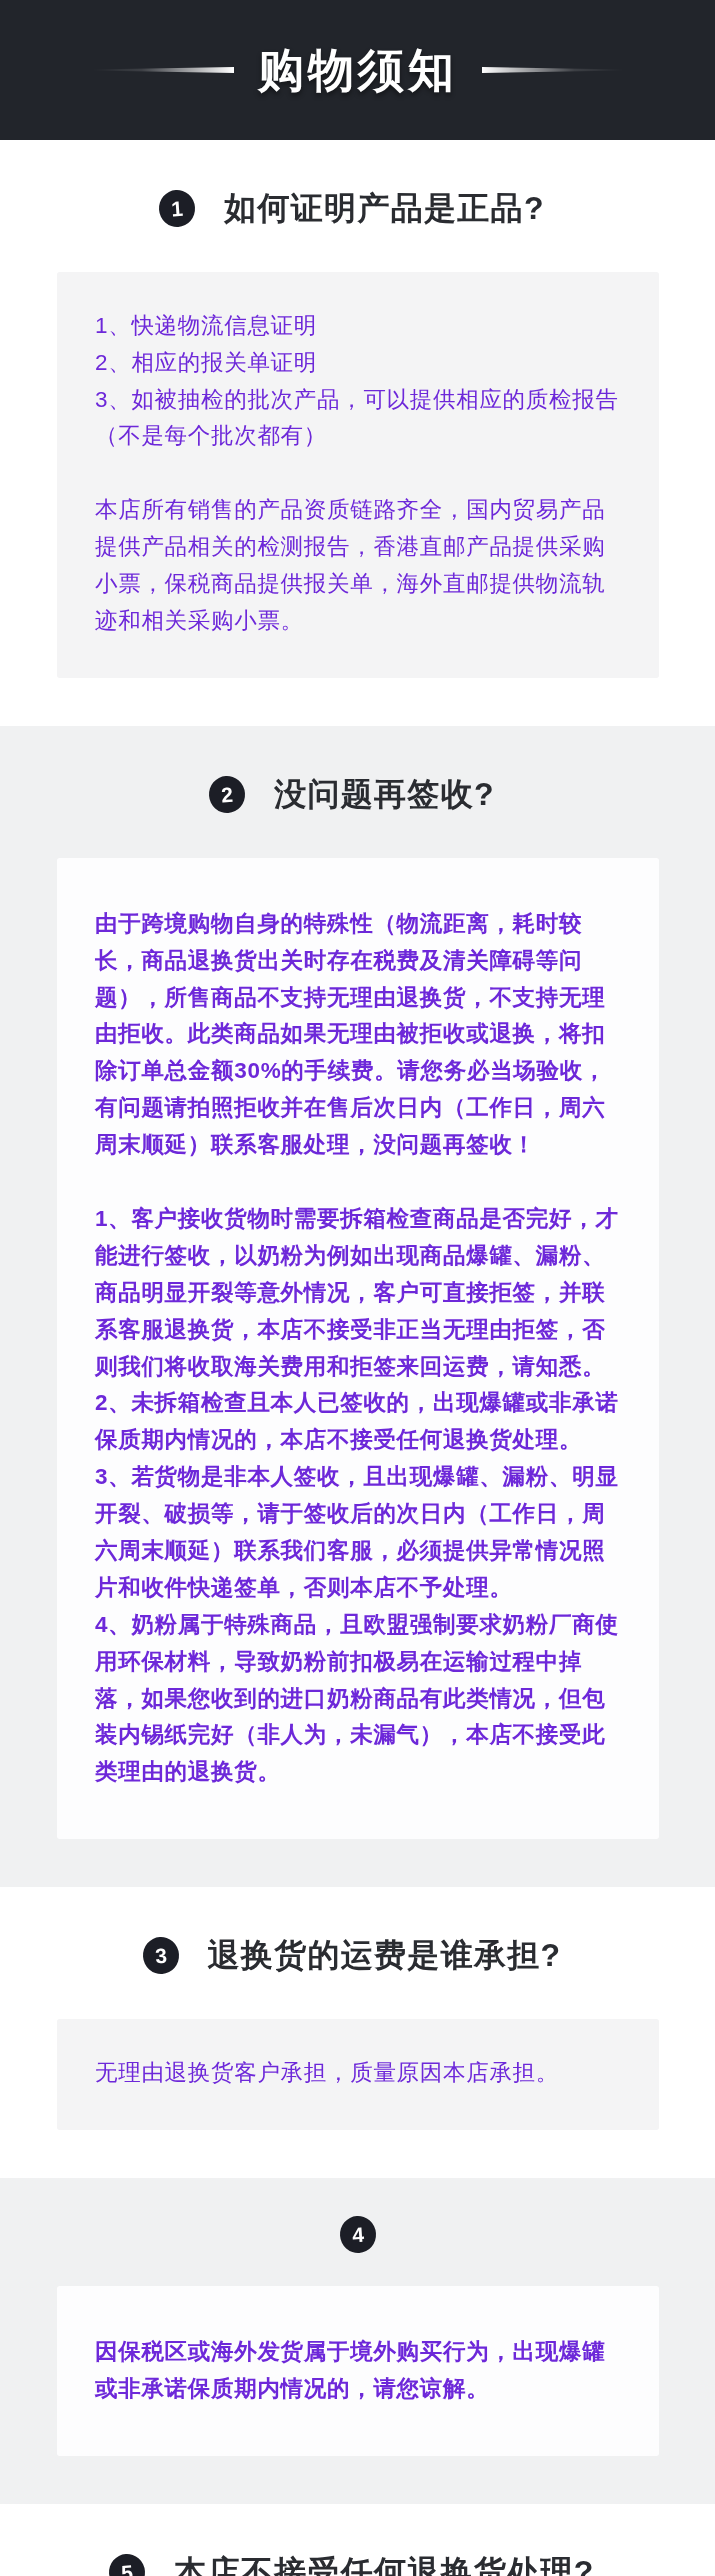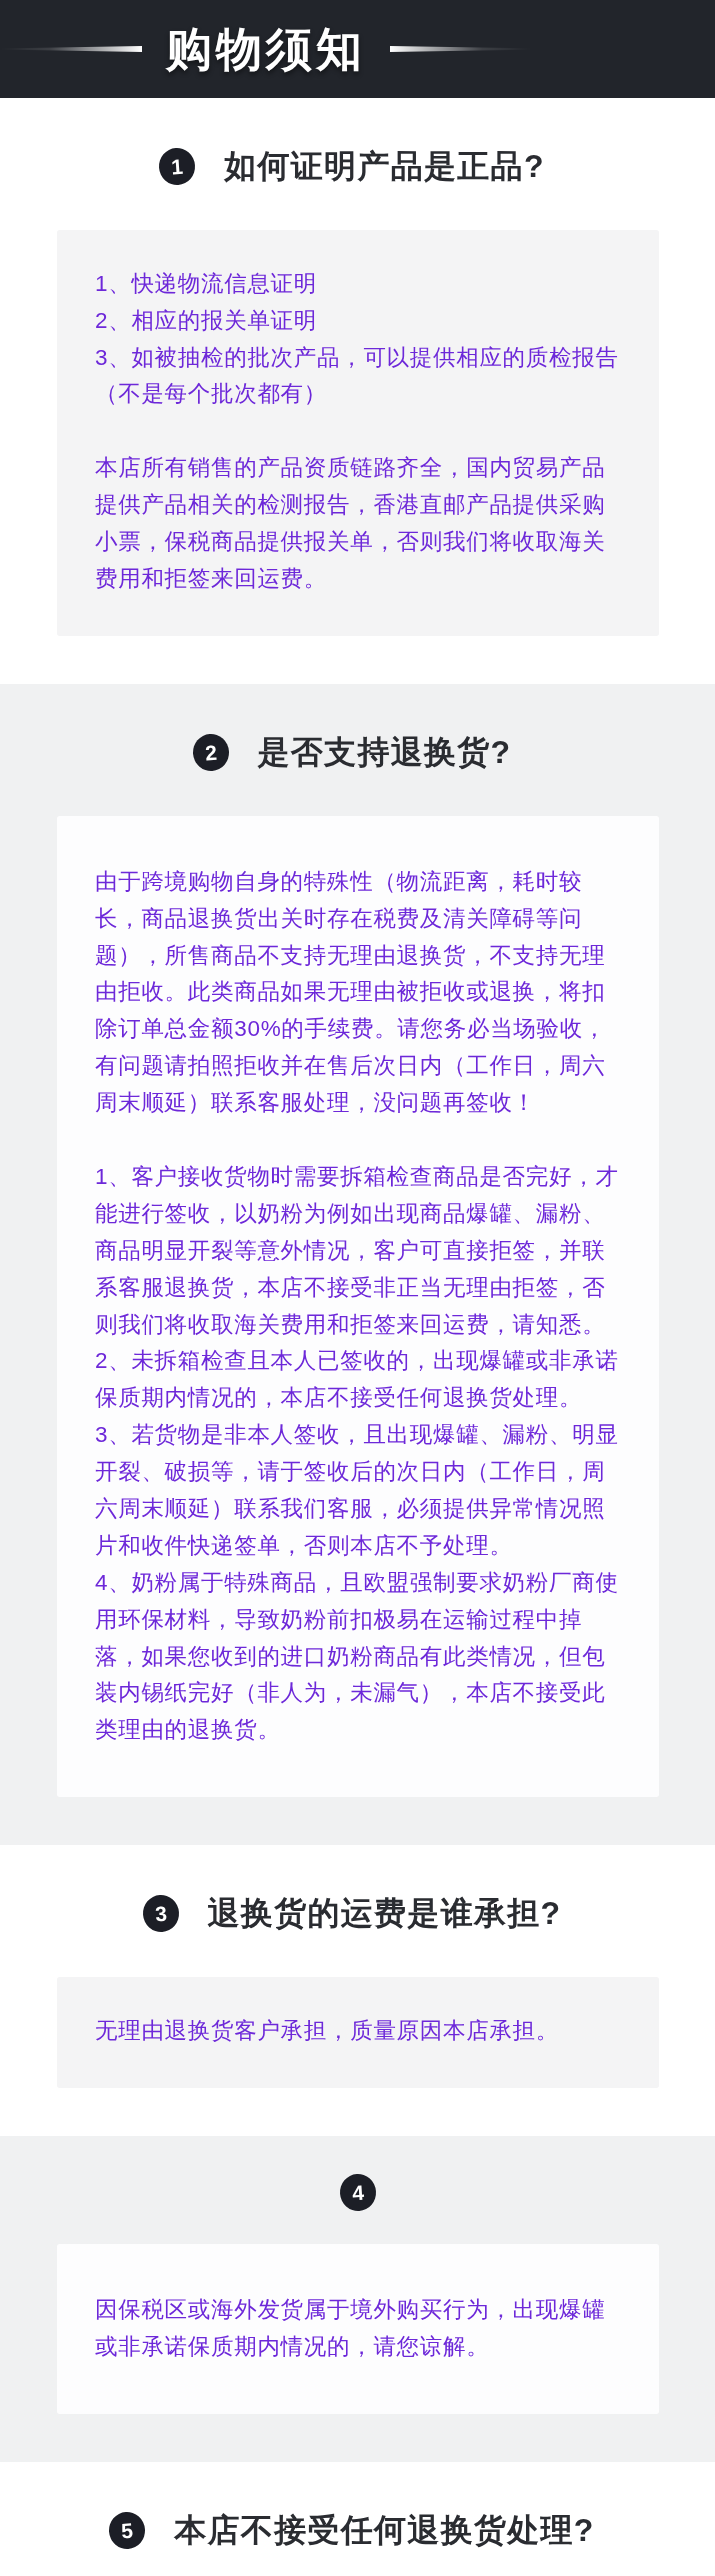--- a/index.html
+++ b/index.html
@@ -10,25 +10,25 @@
   .page {
     width: 716px;
     margin: 0 auto;
     background: #ffffff;
     font-family: "Liberation Sans", "DejaVu Sans", sans-serif;
     overflow: hidden;
   }
 
   
   .header {
-    height: 98px;
+    height: 140px;
     background: #22252b;
     display: flex;
     align-items: center;
-    justify-content: flex-start;
+    justify-content: center;
     gap: 24px;
   }
   .header-title {
     margin: 0;
     color: #ffffff;
     font-size: 46px;
     font-weight: bold;
     letter-spacing: 4px;
     line-height: 1;
     text-shadow: 0 3.3px 5.3px rgba(0,0,0,0.45);
@@ -93,20 +93,21 @@
     padding: 32px 34px 34px;
     border-radius: 2.7px;
   }
   .faq-box.gray {
     background: #f4f4f5;
   }
   .faq.alt .faq-box {
     background: #fdfdfe;
     padding-top: 44px;
     padding-bottom: 44px;
+    font-weight: bold;
   }
   .faq-box p {
     margin: 4px;
     font-size: 22.5px;
     line-height: 1.64;
     color: #6d28d9;
     white-space: pre-line;
     letter-spacing: 0.7px;
   }
   .faq-box p + p {
@@ -127,28 +128,28 @@
   <section class="faq">
     <div class="faq-heading">
       <span class="num-badge">1</span>
       <h2 class="faq-question">如何证明产品是正品?</h2>
     </div>
     <div class="faq-box gray">
       <p>1、快递物流信息证明
 2、相应的报关单证明
 3、如被抽检的批次产品，可以提供相应的质检报告
 （不是每个批次都有）</p>
-      <p>本店所有销售的产品资质链路齐全，国内贸易产品提供产品相关的检测报告，香港直邮产品提供采购小票，保税商品提供报关单，否则我们将收取海关费用和拒签来回运费。</p>
+      <p>本店所有销售的产品资质链路齐全，国内贸易产品提供产品相关的检测报告，香港直邮产品提供采购小票，保税商品提供报关单，海外直邮提供物流轨迹和相关采购小票。</p>
     </div>
   </section>
 
   <section class="faq alt">
     <div class="faq-heading">
       <span class="num-badge">2</span>
-      <h2 class="faq-question">是否支持退换货?</h2>
+      <h2 class="faq-question">没问题再签收?</h2>
     </div>
     <div class="faq-box">
       <p>由于跨境购物自身的特殊性（物流距离，耗时较长，商品退换货出关时存在税费及清关障碍等问题），所售商品不支持无理由退换货，不支持无理由拒收。此类商品如果无理由被拒收或退换，将扣除订单总金额30%的手续费。请您务必当场验收，有问题请拍照拒收并在售后次日内（工作日，周六周末顺延）联系客服处理，没问题再签收！</p>
       <p>1、客户接收货物时需要拆箱检查商品是否完好，才能进行签收，以奶粉为例如出现商品爆罐、漏粉、商品明显开裂等意外情况，客户可直接拒签，并联系客服退换货，本店不接受非正当无理由拒签，否则我们将收取海关费用和拒签来回运费，请知悉。
 2、未拆箱检查且本人已签收的，出现爆罐或非承诺保质期内情况的，本店不接受任何退换货处理。
 3、若货物是非本人签收，且出现爆罐、漏粉、明显开裂、破损等，请于签收后的次日内（工作日，周六周末顺延）联系我们客服，必须提供异常情况照片和收件快递签单，否则本店不予处理。
 4、奶粉属于特殊商品，且欧盟强制要求奶粉厂商使用环保材料，导致奶粉前扣极易在运输过程中掉落，如果您收到的进口奶粉商品有此类情况，但包装内锡纸完好（非人为，未漏气），本店不接受此类理由的退换货。</p>
     </div>
   </section>
 

